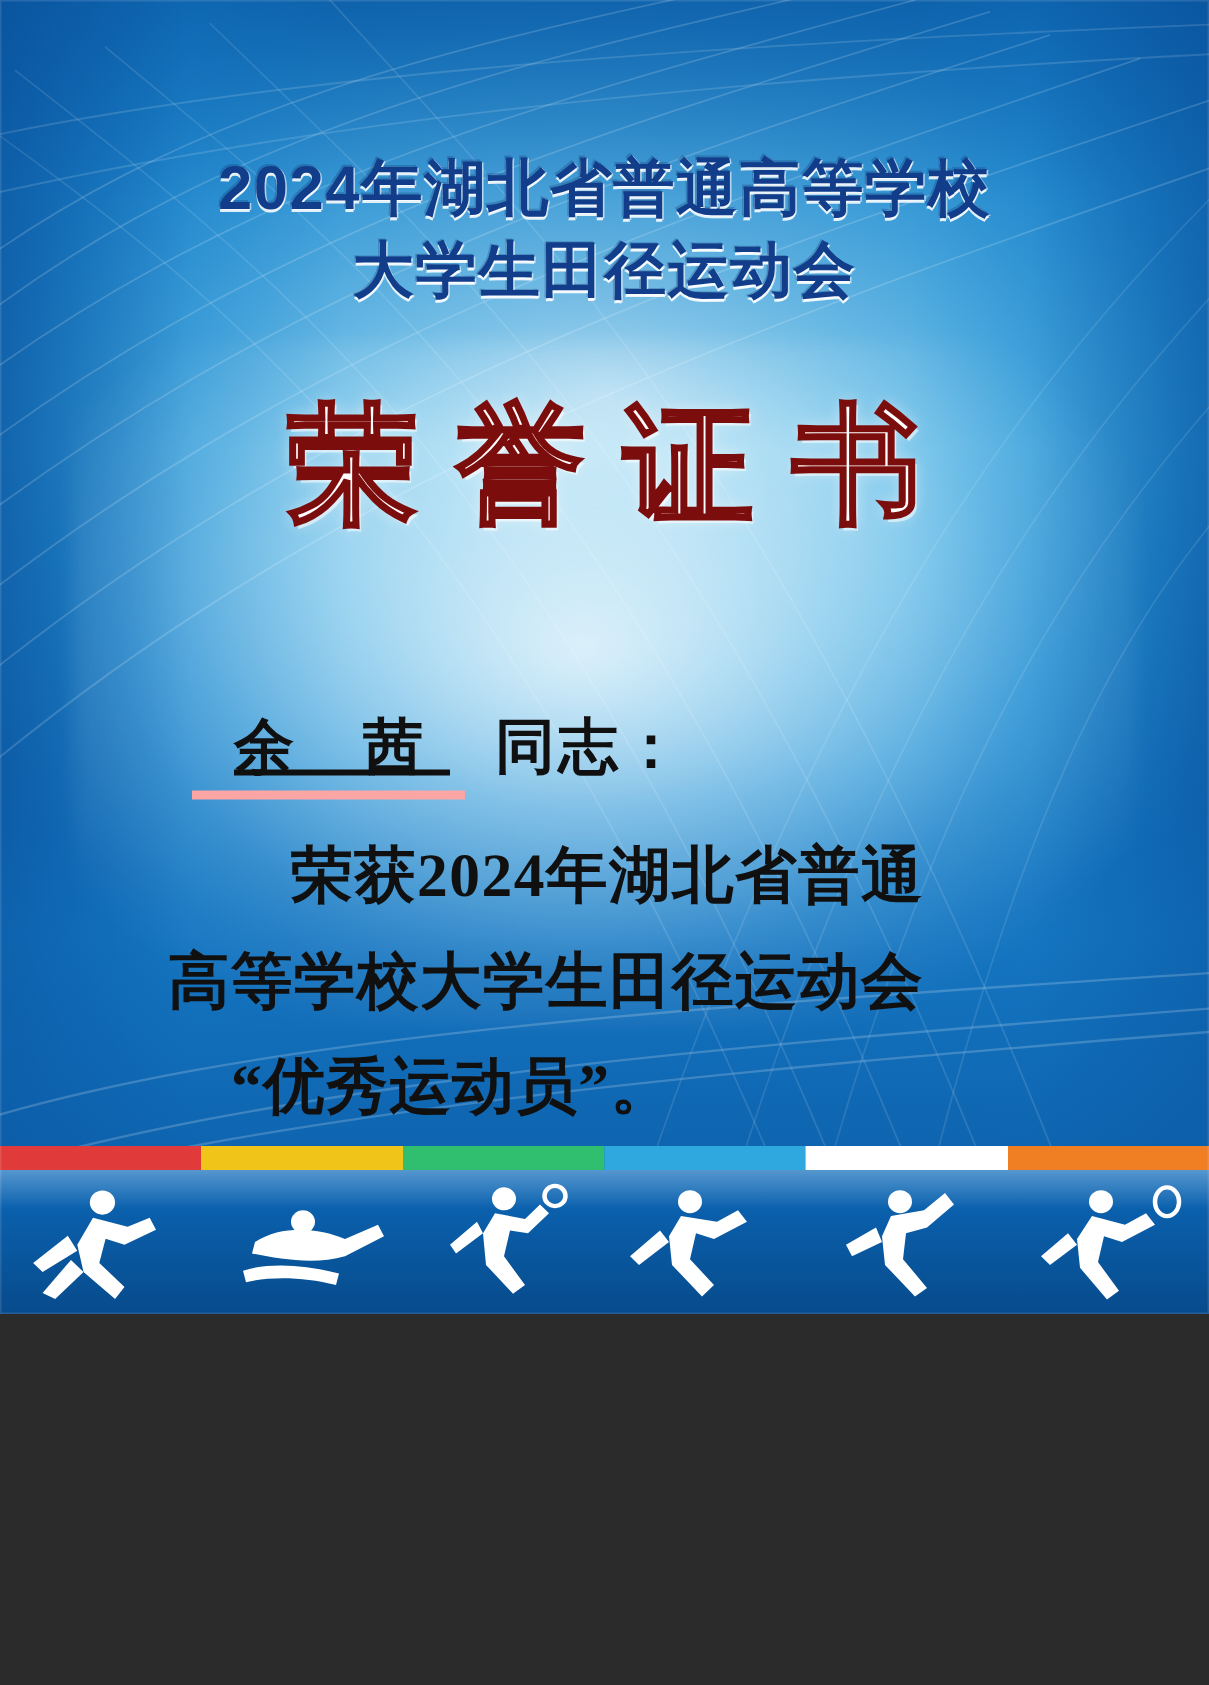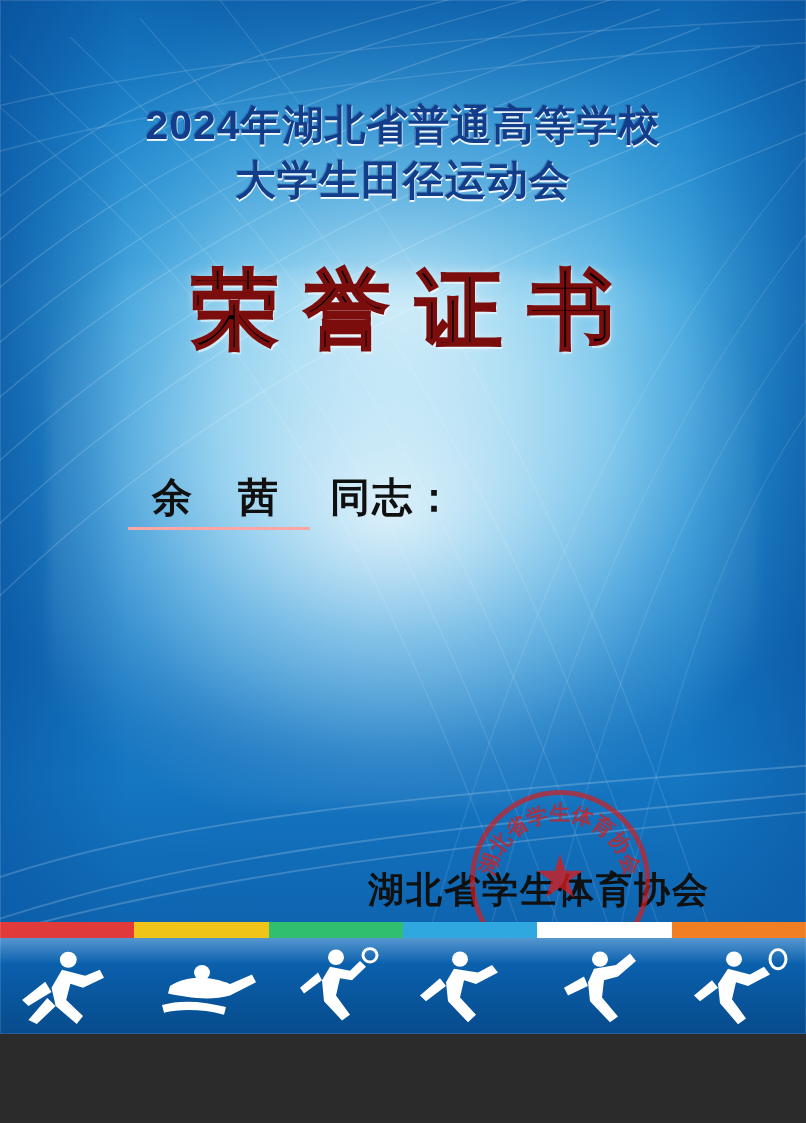--- a/index.html
+++ b/index.html
@@ -6,21 +6,21 @@
     margin: 0;
     padding: 0;
     background: #2b2b2b;
   }
   body {
     font-family: "Liberation Serif", serif;
   }
   .certificate {
     position: relative;
     width: 806px;
-    height: 1034px;
+    height: 876px;
     overflow: hidden;
     background: #1a8fd8;
   }
 
   
   .bg-base {
     position: absolute;
     inset: 0;
     background:
       radial-gradient(ellipse 70% 45% at 50% 30%, #bfe6f7 0%, #8fd2f0 22%, #57b6e6 48%, #2b97d8 70%, #1574c0 100%);
@@ -93,44 +93,46 @@
   .title {
     position: absolute;
     top: 252px;
     left: 0; right: 0;
     text-align: center;
     font-family: "Liberation Serif", serif;
     font-weight: bold;
     font-size: 86px;
     letter-spacing: 26px;
     text-indent: 26px;
-    color: #000000;
+    color: #ffffff;
     -webkit-text-stroke: 2px #7c0d0d;
     text-shadow:
       2px 3px 0 rgba(255,255,255,0.55),
       0 0 10px rgba(255,255,255,0.5);
   }
 
   .recipient {
     position: absolute;
     top: 470px;
     left: 128px;
     font-size: 40px;
     font-weight: bold;
     color: #101010;
     letter-spacing: 2px;
     white-space: nowrap;
   }
   .recipient .name {
     display: inline-block;
     min-width: 170px;
-    border-bottom: 3px solid #fca5a5;
+    text-align: center;
+    border-bottom: 6px solid #fca5a5;
     padding: 0 6px 2px 6px;
     letter-spacing: 18px;
     text-indent: 18px;
+    text-decoration: underline;
   }
   .recipient .suffix { margin-left: 20px; }
 
   .body-text {
     position: absolute;
     top: 548px;
     left: 112px;
     right: 96px;
     font-size: 41px;
     font-weight: bold;
@@ -284,20 +286,25 @@
       <span>2024年湖北省普通高等学校</span>
       <span class="l2">大学生田径运动会</span>
     </div>
 
     <div class="title">荣誉证书</div>
 
     <div class="recipient">
       <span class="name">余 茜</span><span class="suffix">同志：</span>
     </div>
 
+    <div class="body-text">
+      <div class="p1">荣获2024年湖北省普通</div>
+      <div class="p2">高等学校大学生田径运动会</div>
+      <div class="p3">“优秀运动员”。</div>
+    </div>
 
     <div class="signature">
       <div>湖北省学生体育协会</div>
       <div>大学生田径运动会</div>
     </div>
 
     <div class="seal">
       <div class="seal-arc">
         <svg viewBox="0 0 170 170">
           <defs>

